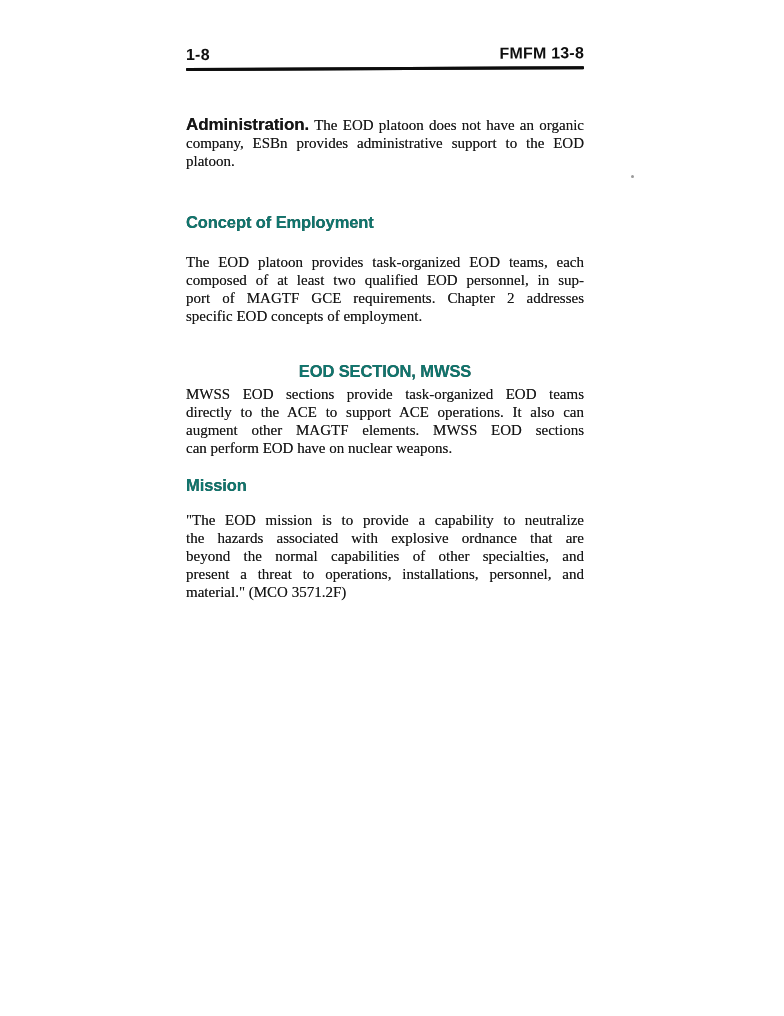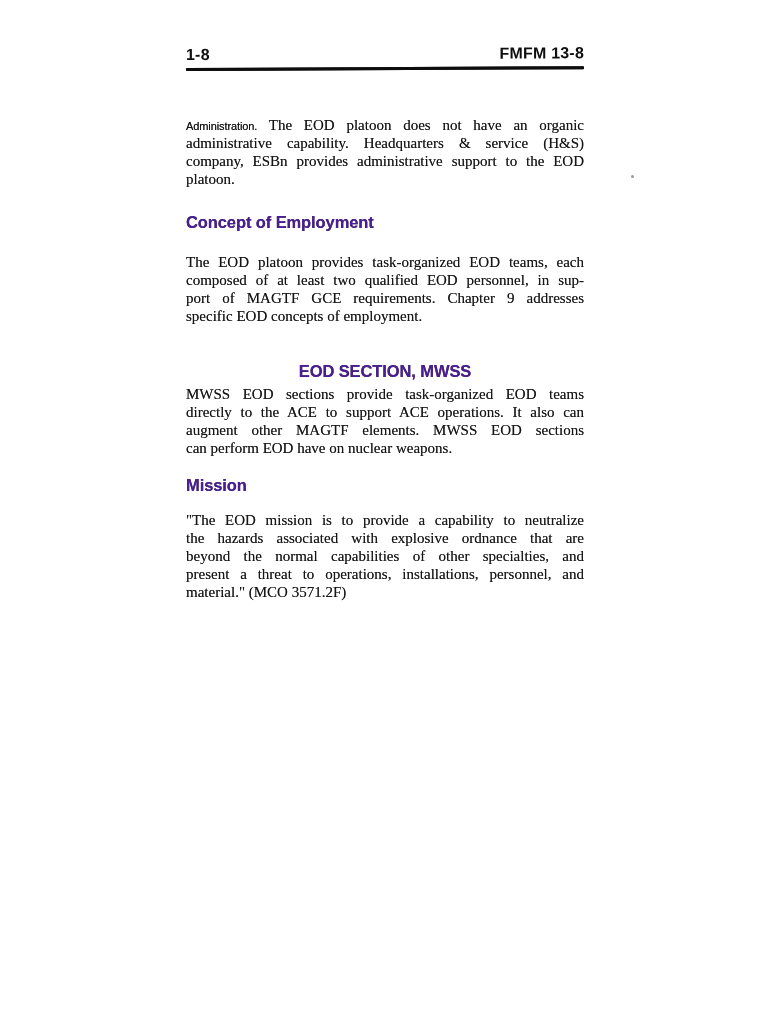--- a/index.html
+++ b/index.html
@@ -31,28 +31,28 @@
   .para{
     position:absolute;left:0;width:398px;
     font-size:15px;line-height:18px;
     color:#161616;
     text-shadow:0 0 0.5px rgba(25,25,25,0.65);
   }
   .bline{text-align:justify;text-align-last:justify;height:18px;}
   .bline.last{text-align-last:left;}
   .leadin{
     font-family:"Liberation Sans", sans-serif;
-    font-weight:400;font-size:11px;letter-spacing:-0.1px;
+    font-weight:700;font-size:17px;letter-spacing:-0.1px;
     text-shadow:0 0 0.5px rgba(15,15,15,0.8);
   }
   .shead{
     position:absolute;left:0;width:398px;margin:0;
     font-family:"Liberation Sans", sans-serif;
     font-weight:700;font-size:16.5px;line-height:20px;
-    letter-spacing:-0.1px;color:#4c1d95;
+    letter-spacing:-0.1px;color:#0f766e;
     text-shadow:0 0 0.5px rgba(15,15,15,0.8);
   }
   .shead.centered{text-align:center;}
   .speck{
     position:absolute;left:631px;top:175px;width:3px;height:3px;
     background:#9a9a9a;border-radius:50%;
   }
 </style>
 </head>
 <body>
@@ -64,31 +64,30 @@
       <span class="hdr-left">1-8</span>
       <span class="hdr-right">FMFM 13-8</span>
     </div>
     <div class="rule"></div>
   </div>
 
   <div class="col">
 
     <div class="para" style="top:116px">
       <div class="bline"><span class="leadin">Administration.</span> <span>The EOD platoon does not have an organic</span></div>
-      <div class="bline">administrative capability. Headquarters &amp; service (H&amp;S)</div>
       <div class="bline">company, ESBn provides administrative support to the EOD</div>
       <div class="bline last">platoon.</div>
     </div>
 
     <h2 class="shead" style="top:212px">Concept of Employment</h2>
 
     <div class="para" style="top:253px">
       <div class="bline">The EOD platoon provides task-organized EOD teams, each</div>
       <div class="bline">composed of at least two qualified EOD personnel, in sup-</div>
-      <div class="bline">port of MAGTF GCE requirements. Chapter 9 addresses</div>
+      <div class="bline">port of MAGTF GCE requirements. Chapter 2 addresses</div>
       <div class="bline last">specific EOD concepts of employment.</div>
     </div>
 
     <h2 class="shead centered" style="top:361px">EOD SECTION, MWSS</h2>
 
     <div class="para" style="top:385px">
       <div class="bline">MWSS EOD sections provide task-organized EOD teams</div>
       <div class="bline">directly to the ACE to support ACE operations. It also can</div>
       <div class="bline">augment other MAGTF elements. MWSS EOD sections</div>
       <div class="bline last">can perform EOD have on nuclear weapons.</div>

